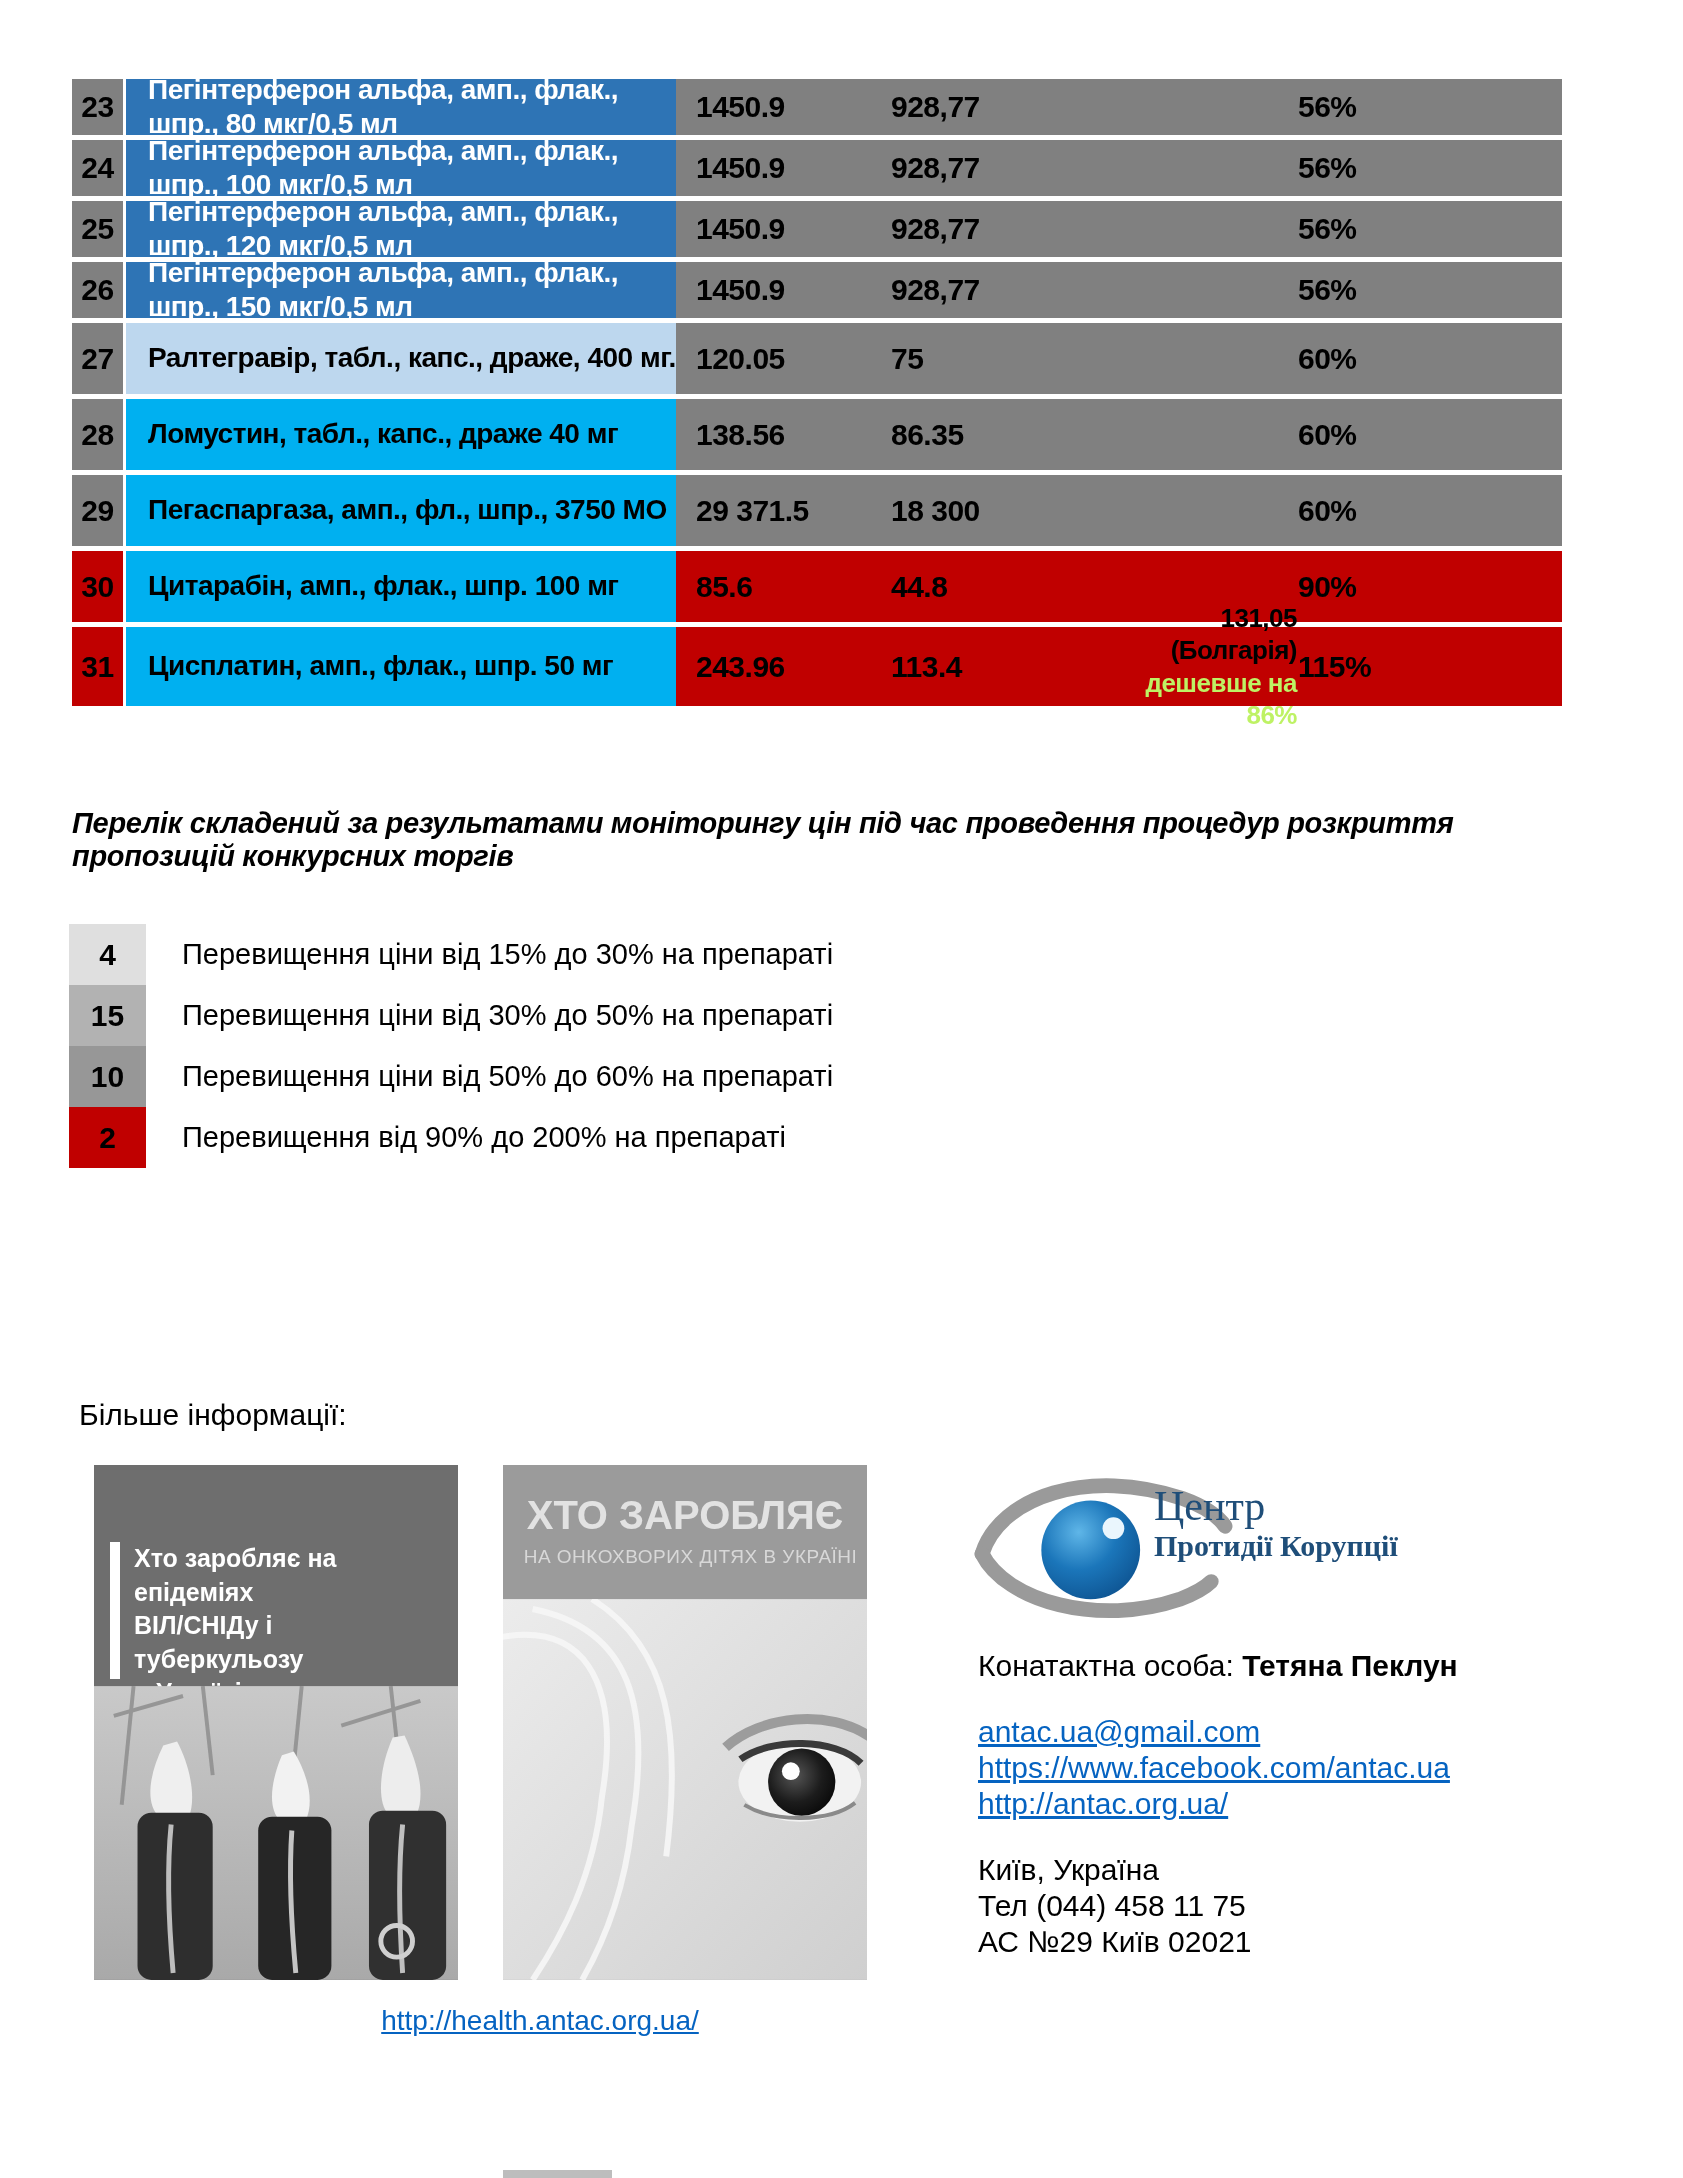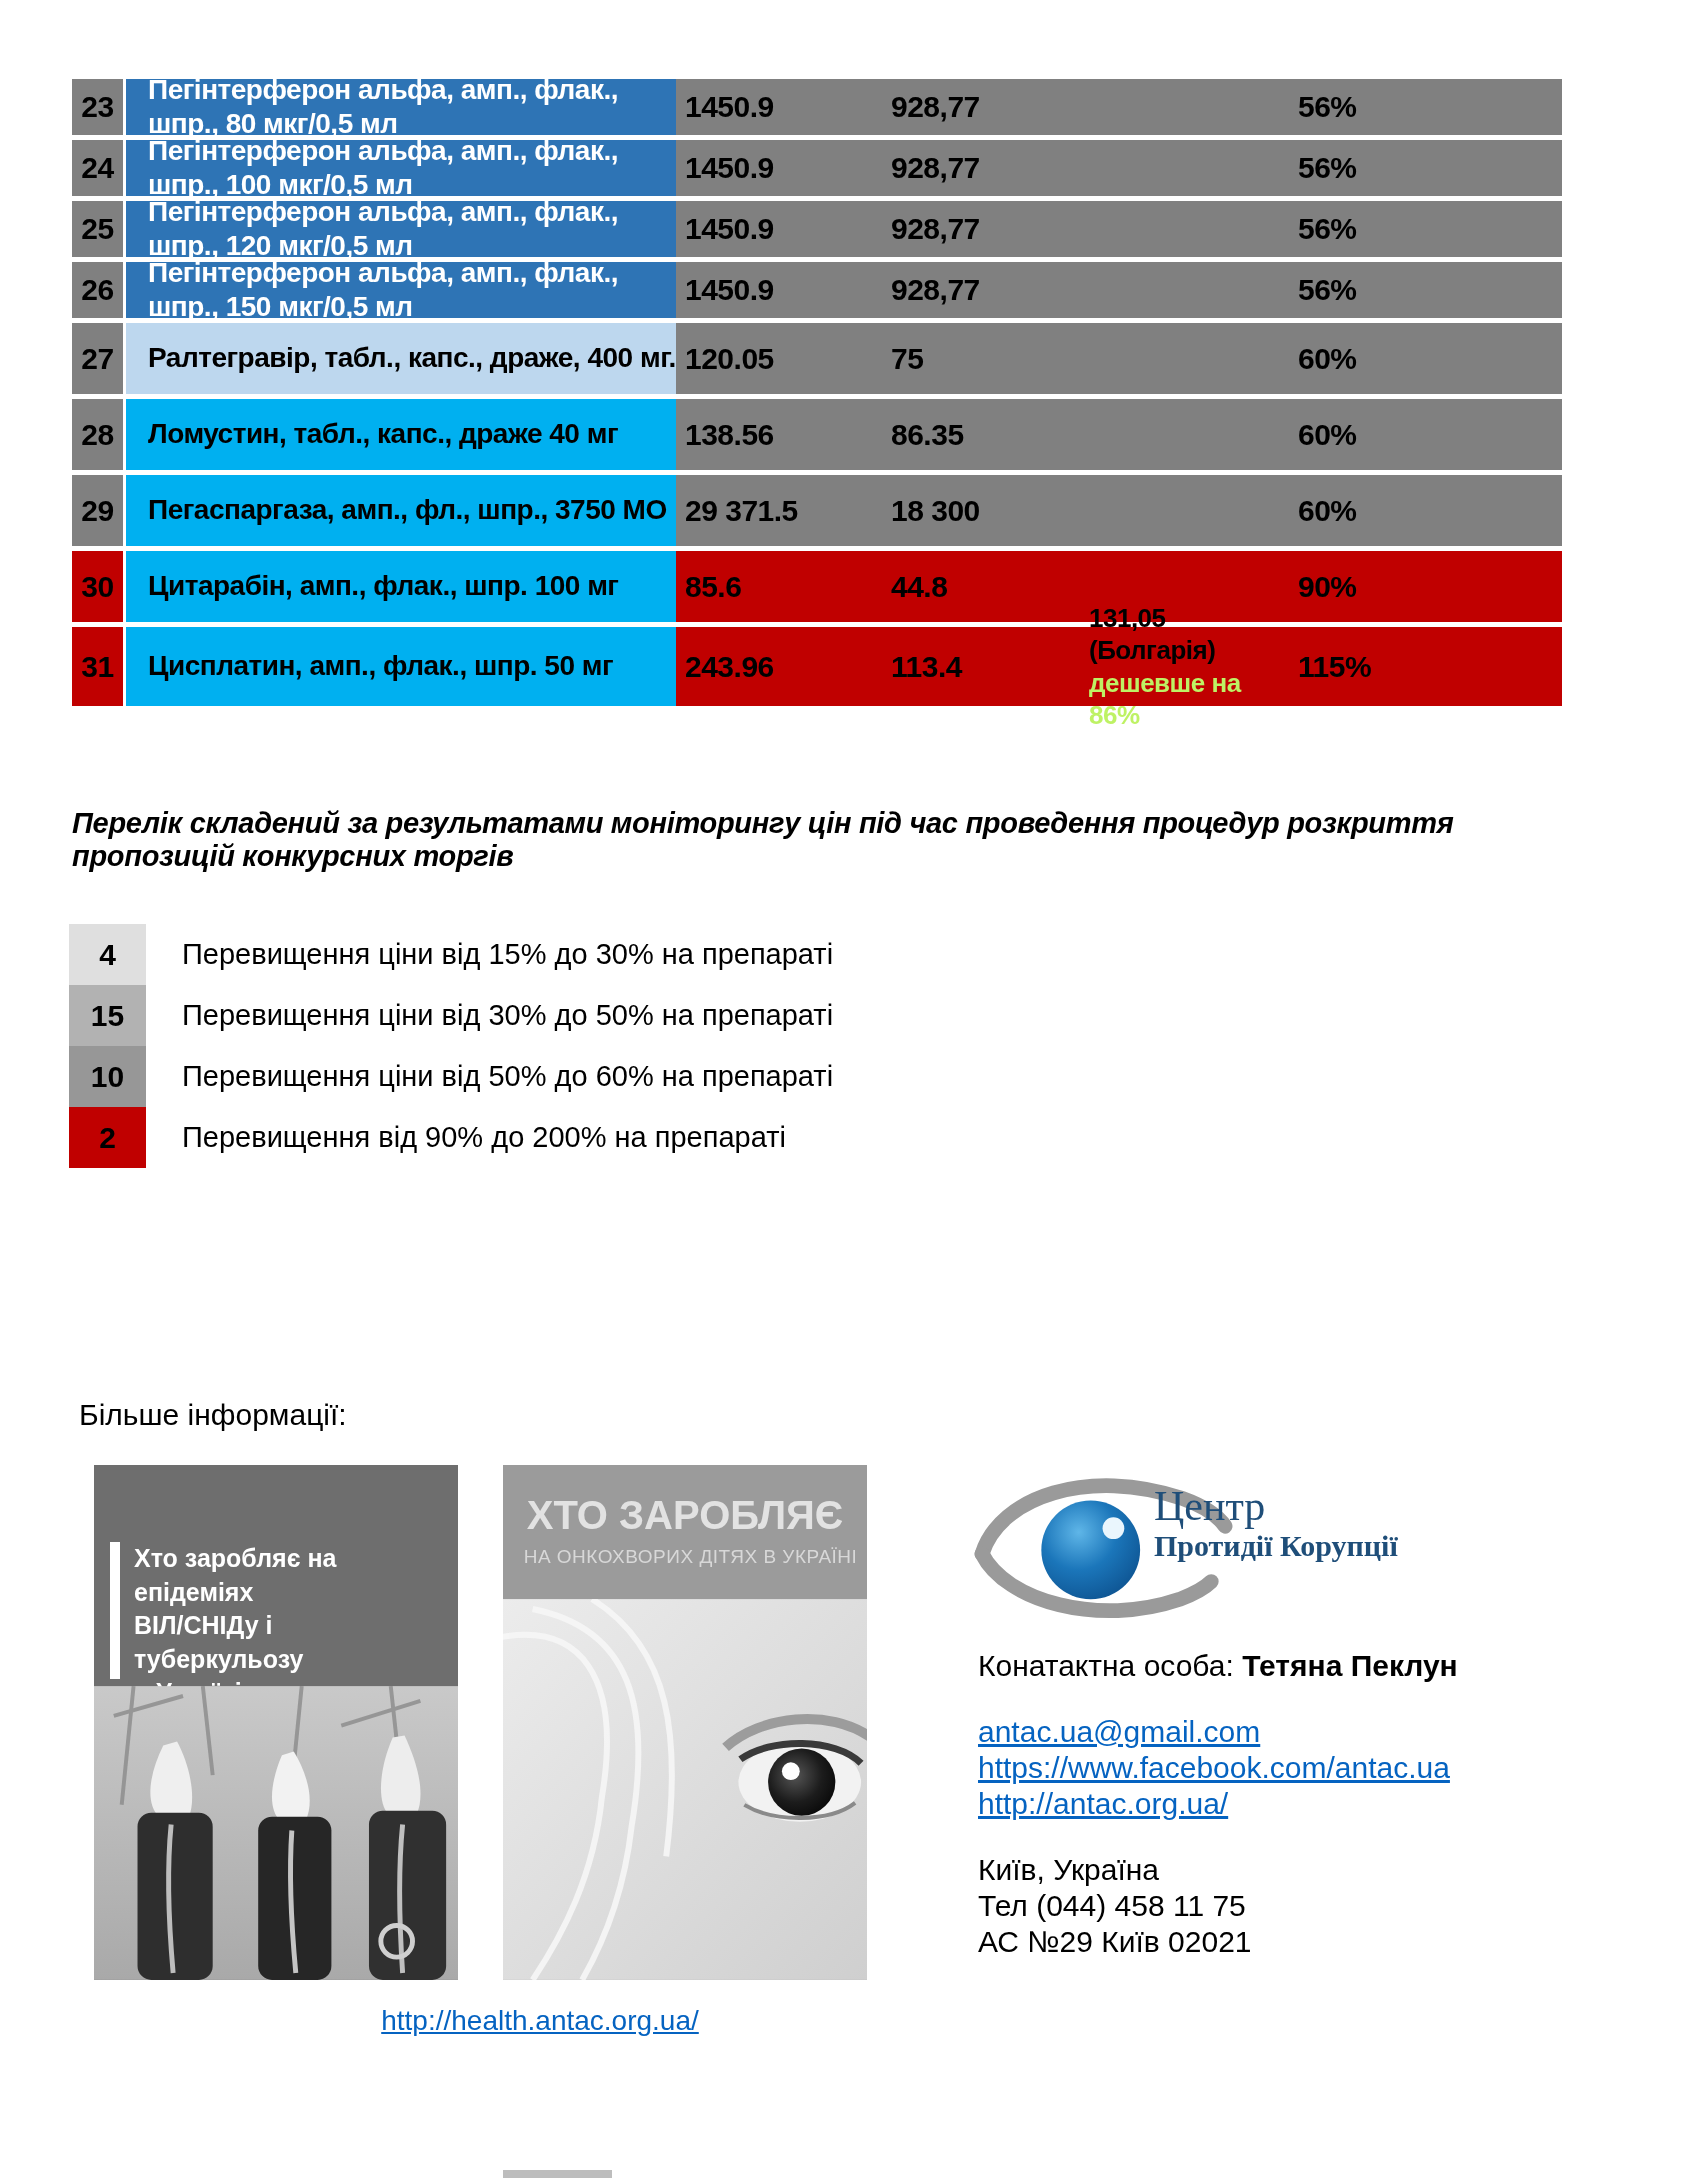--- a/index.html
+++ b/index.html
@@ -11,23 +11,23 @@
   .trow{display:flex;margin-bottom:5px;}
   .h75{height:56px;}
   .h72{height:71px;}
   .h80{height:79px;}
   .cell{display:flex;align-items:center;}
   .num{width:51px;justify-content:center;font-weight:bold;font-size:30px;letter-spacing:-0.5px;}
   .gapv{width:3px;background:#fff;}
   .name{width:550px;padding-left:22px;box-sizing:border-box;font-weight:bold;font-size:28px;
         letter-spacing:-0.5px;line-height:1.22;}
   .vals{flex:1;display:flex;align-items:center;font-weight:bold;font-size:30px;letter-spacing:-0.5px;}
-  .v1{width:215px;padding-left:9px;box-sizing:border-box;}
+  .v1{width:215px;padding-left:20px;box-sizing:border-box;}
   .v2{width:198px;}
-  .note{width:208px;text-align:left;font-size:26px;line-height:1.25;display:flex;flex-direction:column;}
+  .note{width:208px;text-align:right;font-size:26px;line-height:1.25;display:flex;flex-direction:column;}
   .pct{flex:1;padding-left:1px;}
   .bg-gray{background:#808080;}
   .bg-red{background:#C00000;}
   .bg-blue{background:#2E74B5;color:#fff;}
   .bg-lblue{background:#BDD7EE;color:#000;}
   .bg-cyan{background:#00B0F0;color:#000;}
   .note .n2{color:#bef264;}
 
   
   .caption{position:absolute;left:72px;top:807px;width:1544px;font-weight:bold;font-style:italic;

